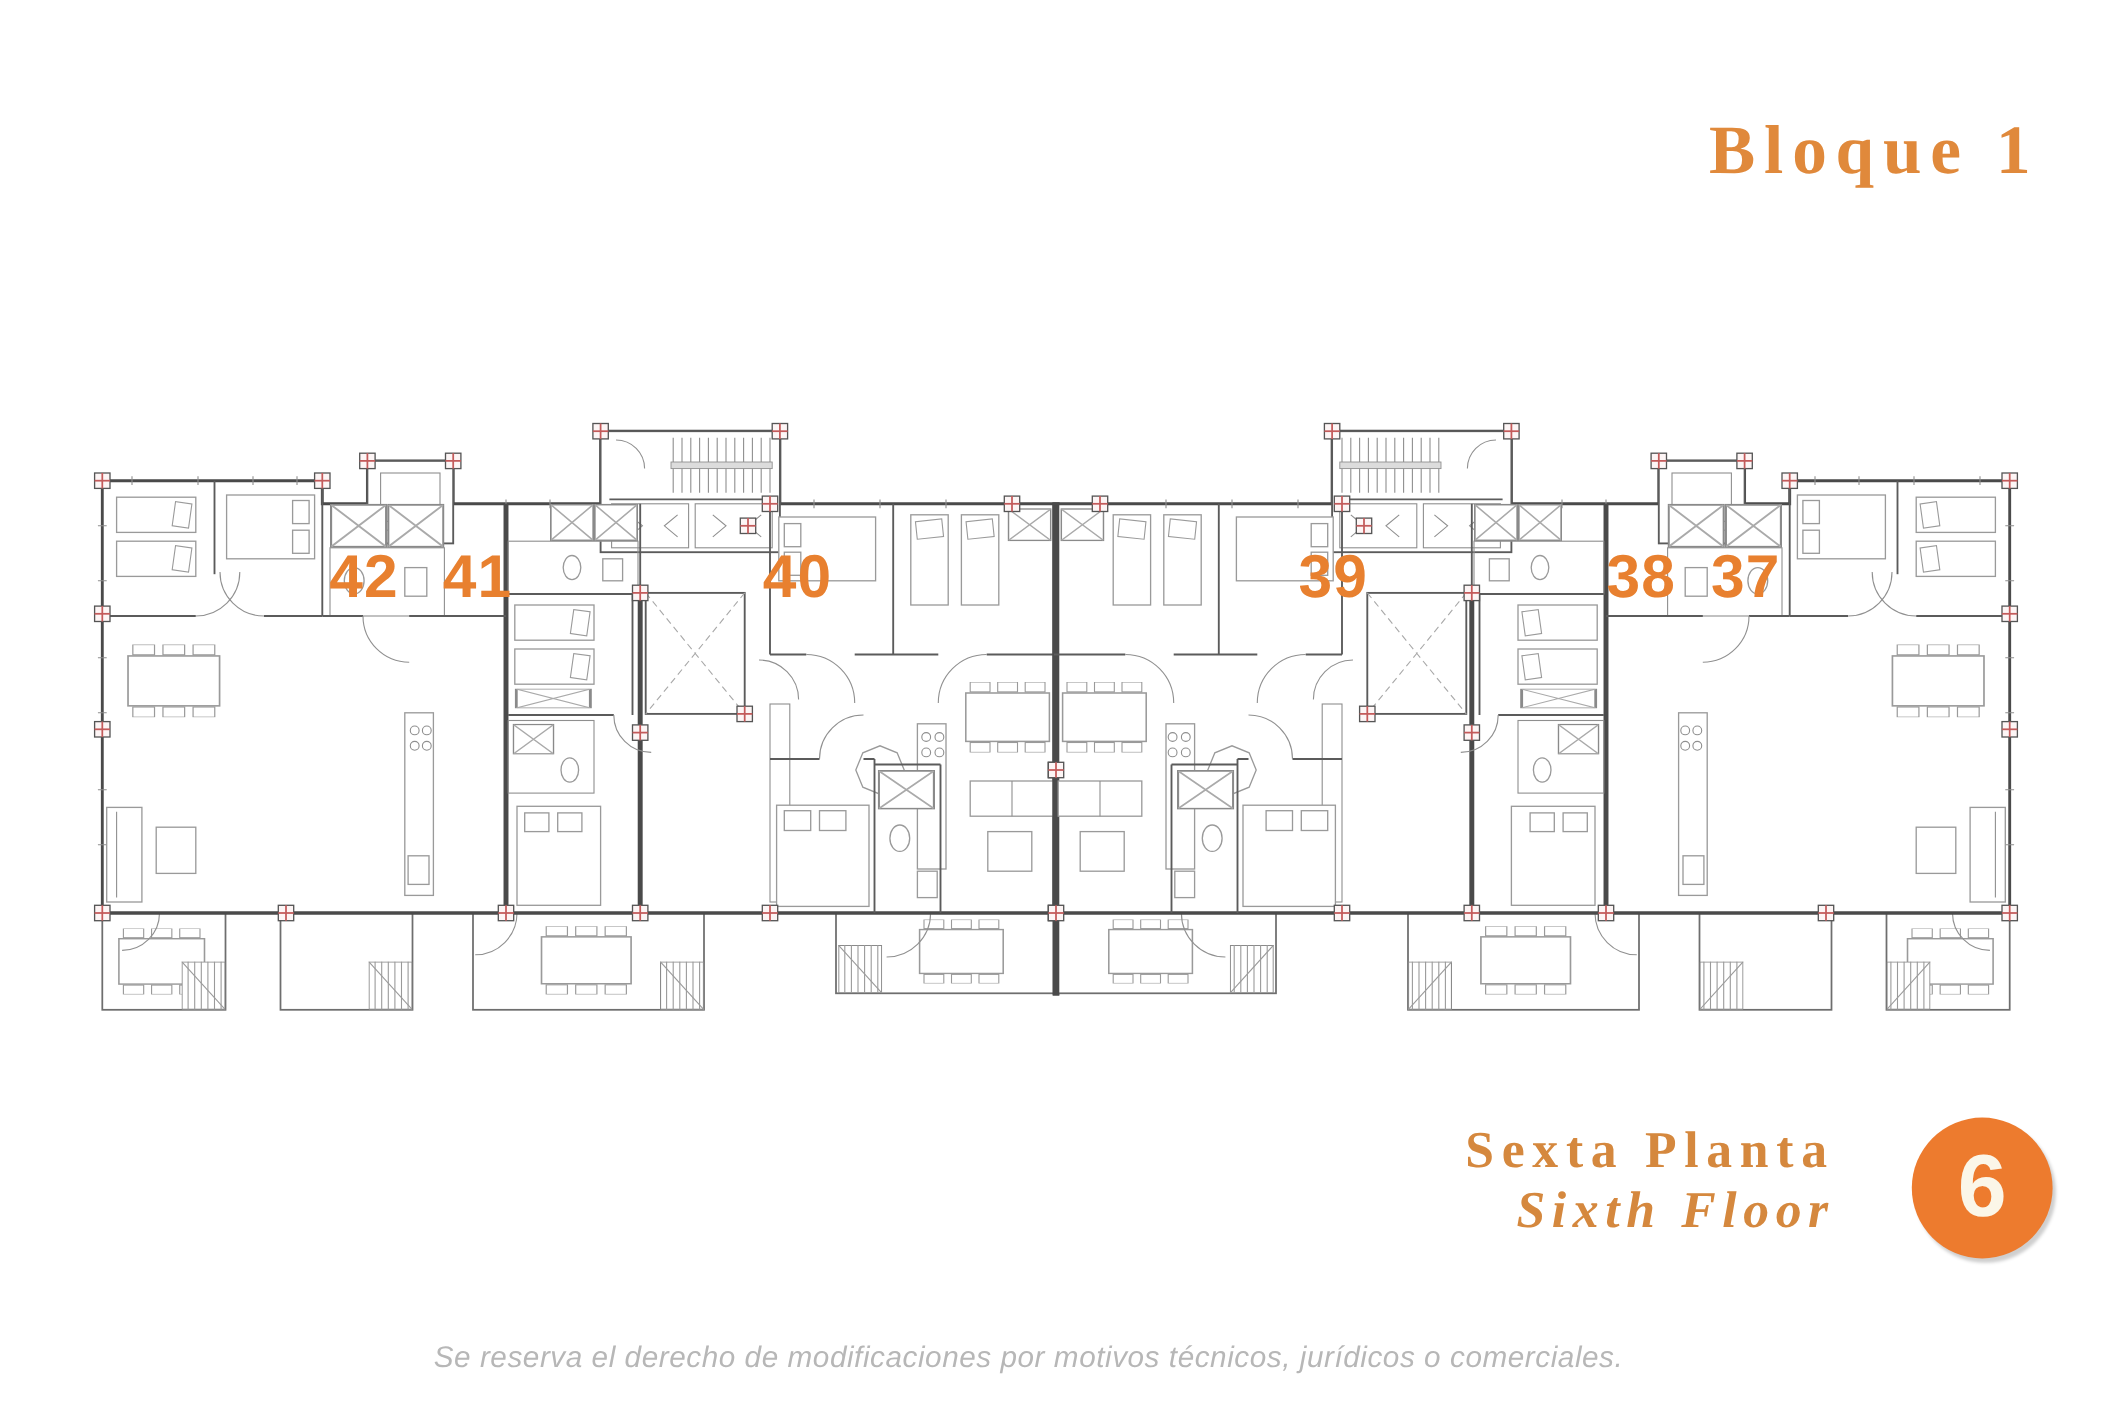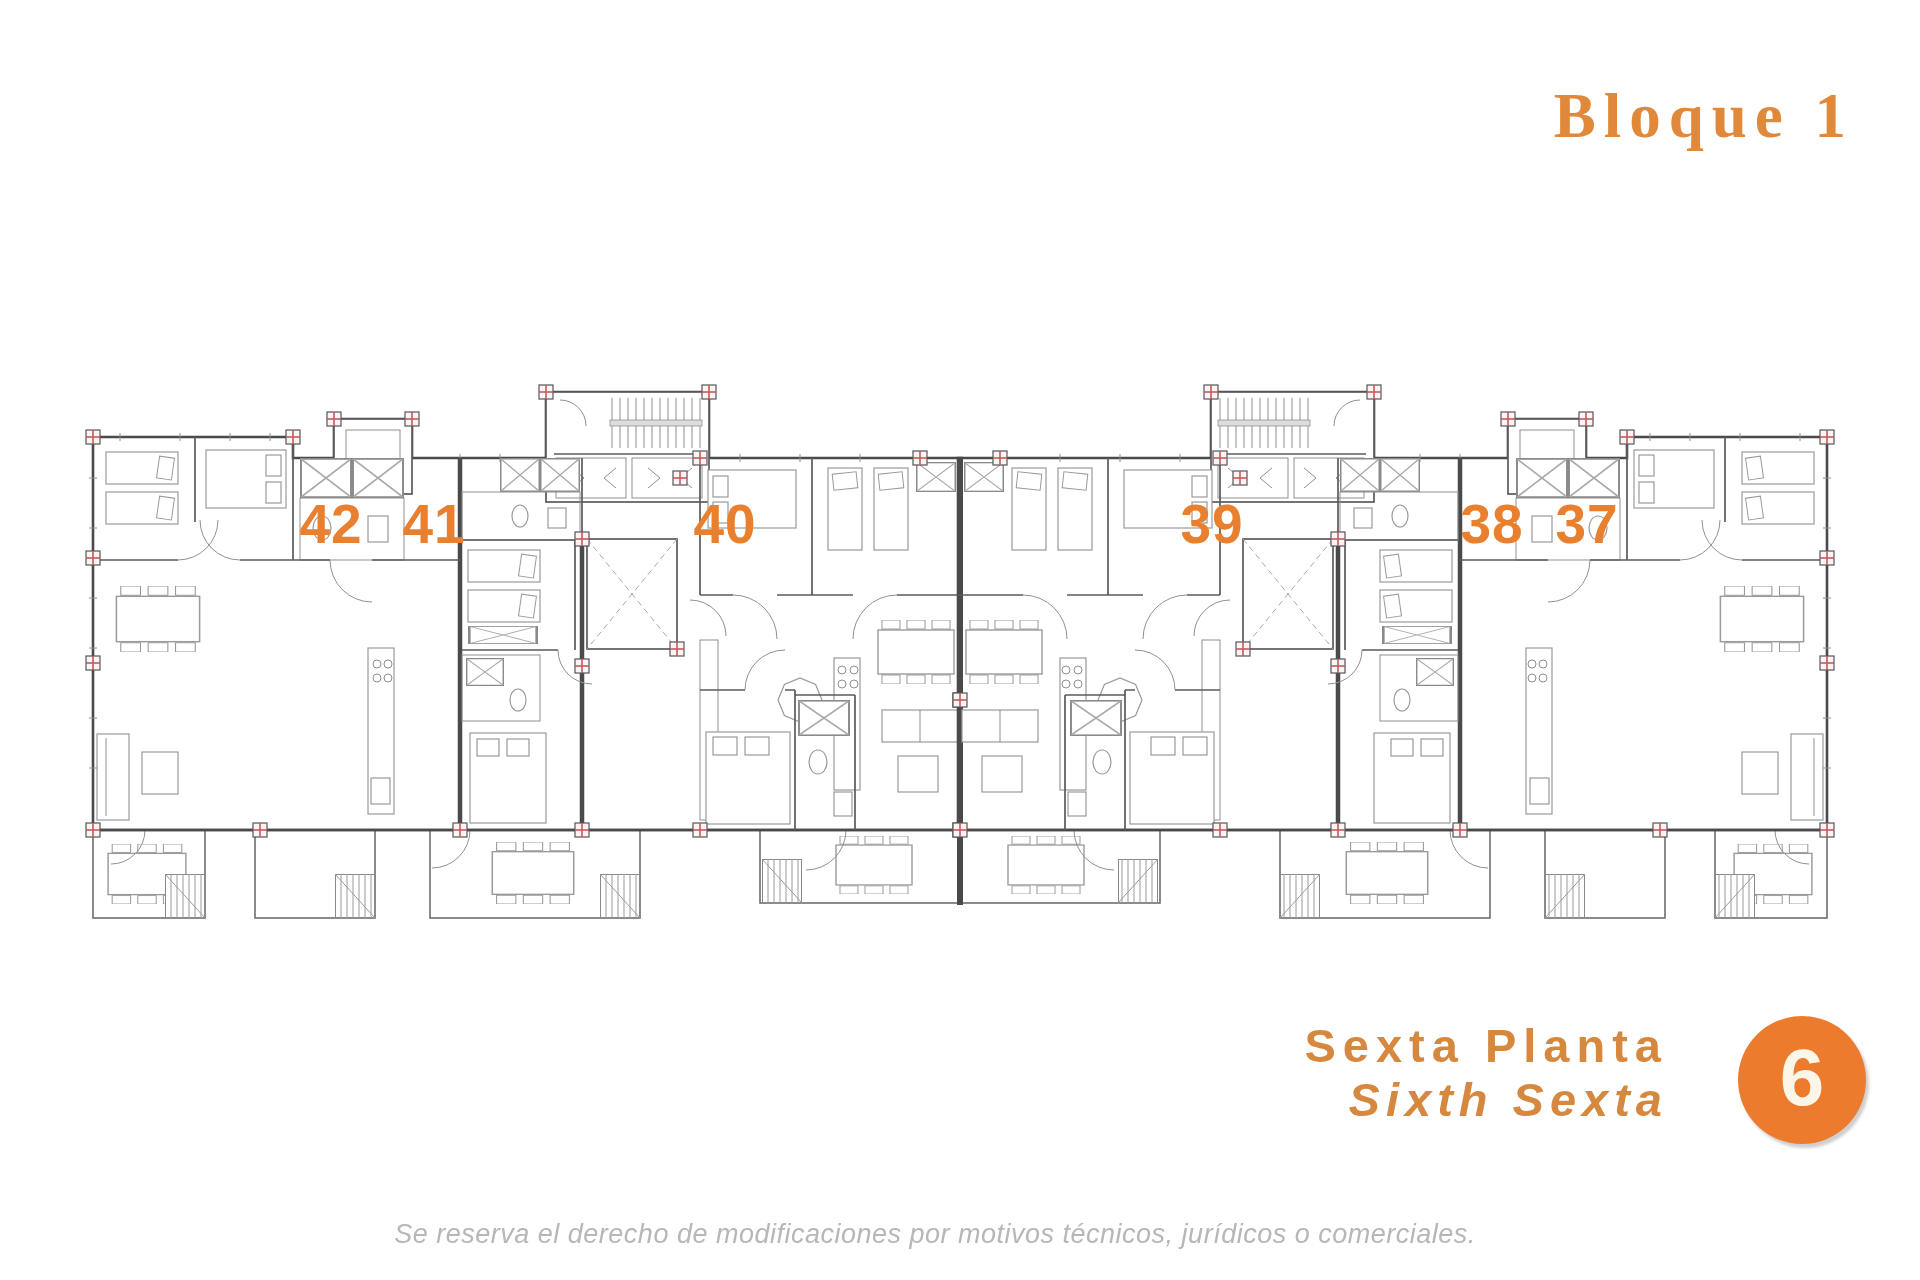--- a/index.html
+++ b/index.html
@@ -1,24 +1,24 @@
 <!DOCTYPE html>
 <html><head>
 <meta charset="utf-8">
 <style>
   html,body{margin:0;padding:0;background:#ffffff;}
   .stage{position:relative;width:1920px;height:1280px;background:#ffffff;overflow:hidden;
          font-family:"Liberation Sans",sans-serif;}
 
   
-  .block-title{position:absolute;top:80px;right:66px;
+  .block-title{position:absolute;top:100px;right:66px;
     font-family:"Liberation Serif",serif;font-weight:bold;font-size:63px;
     letter-spacing:8px;color:#E0893B;white-space:nowrap;}
   .floor-label{position:absolute;top:1020px;right:252px;text-align:right;
-    font-family:Liberation Sans, sans-serif;font-weight:bold;color:#D5883E;}
+    font-family:Liberation Serif, serif;font-weight:bold;color:#D5883E;}
   .floor-label .es{font-size:47px;letter-spacing:7px;line-height:52px;}
   .floor-label .en{font-size:47px;letter-spacing:6px;line-height:56px;font-style:italic;}
   .floor-badge{position:absolute;left:1738px;top:1016px;width:128px;height:128px;
     background:#ED7B2E;border-radius:50%;box-shadow:3px 4px 3px #cfcfcf;
     display:flex;align-items:center;justify-content:center;}
   .floor-badge .num{color:#FBF6E8;font-size:80px;font-weight:bold;
     font-family:"Liberation Sans",sans-serif;transform:translateY(-2px);}
   .disclaimer{position:absolute;left:0;top:1216px;width:1870px;text-align:center;
     font-style:italic;font-size:27px;line-height:36px;color:#b7b7b7;letter-spacing:0.5px;}
 
@@ -262,21 +262,21 @@
       <text x="1212" y="543" text-anchor="middle" class="unitnum">39</text>
       <text x="1492" y="543" text-anchor="middle" class="unitnum">38</text>
       <text x="1587" y="543" text-anchor="middle" class="unitnum">37</text>
     </g>
   </svg>
 
   <div class="block-title">Bloque 1</div>
 
   <div class="floor-label">
     <div class="es">Sexta Planta</div>
-    <div class="en">Sixth Sexta</div>
+    <div class="en">Sixth Floor</div>
   </div>
 
   <div class="floor-badge">
     <span class="num">6</span>
   </div>
 
   <div class="disclaimer">
     <div>Se reserva el derecho de modificaciones por motivos técnicos, jurídicos o comerciales.</div>
   </div>
 

